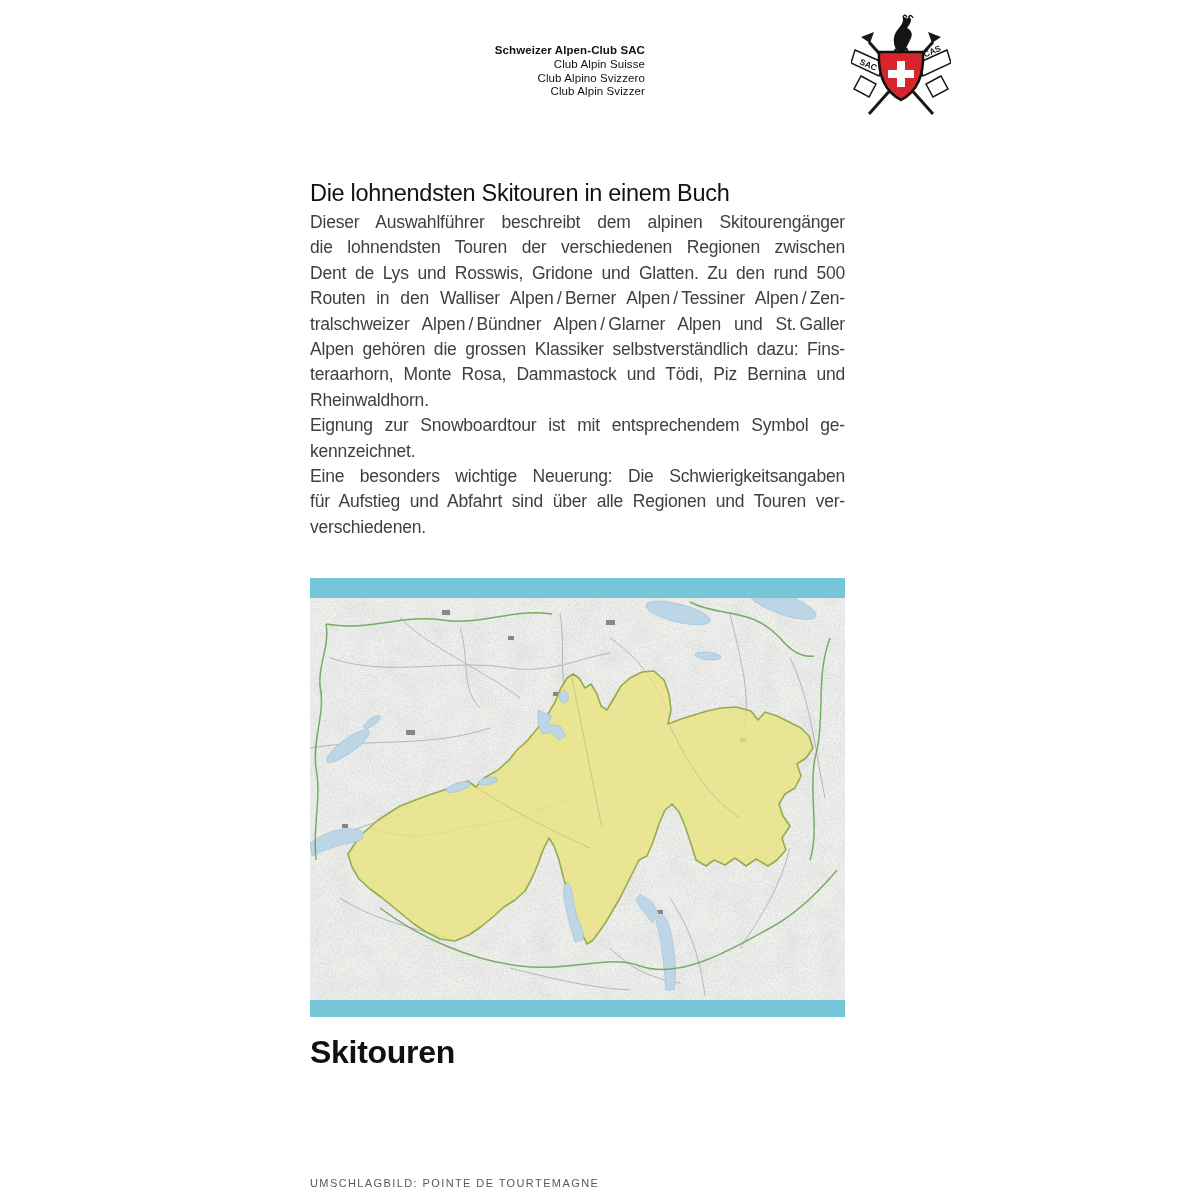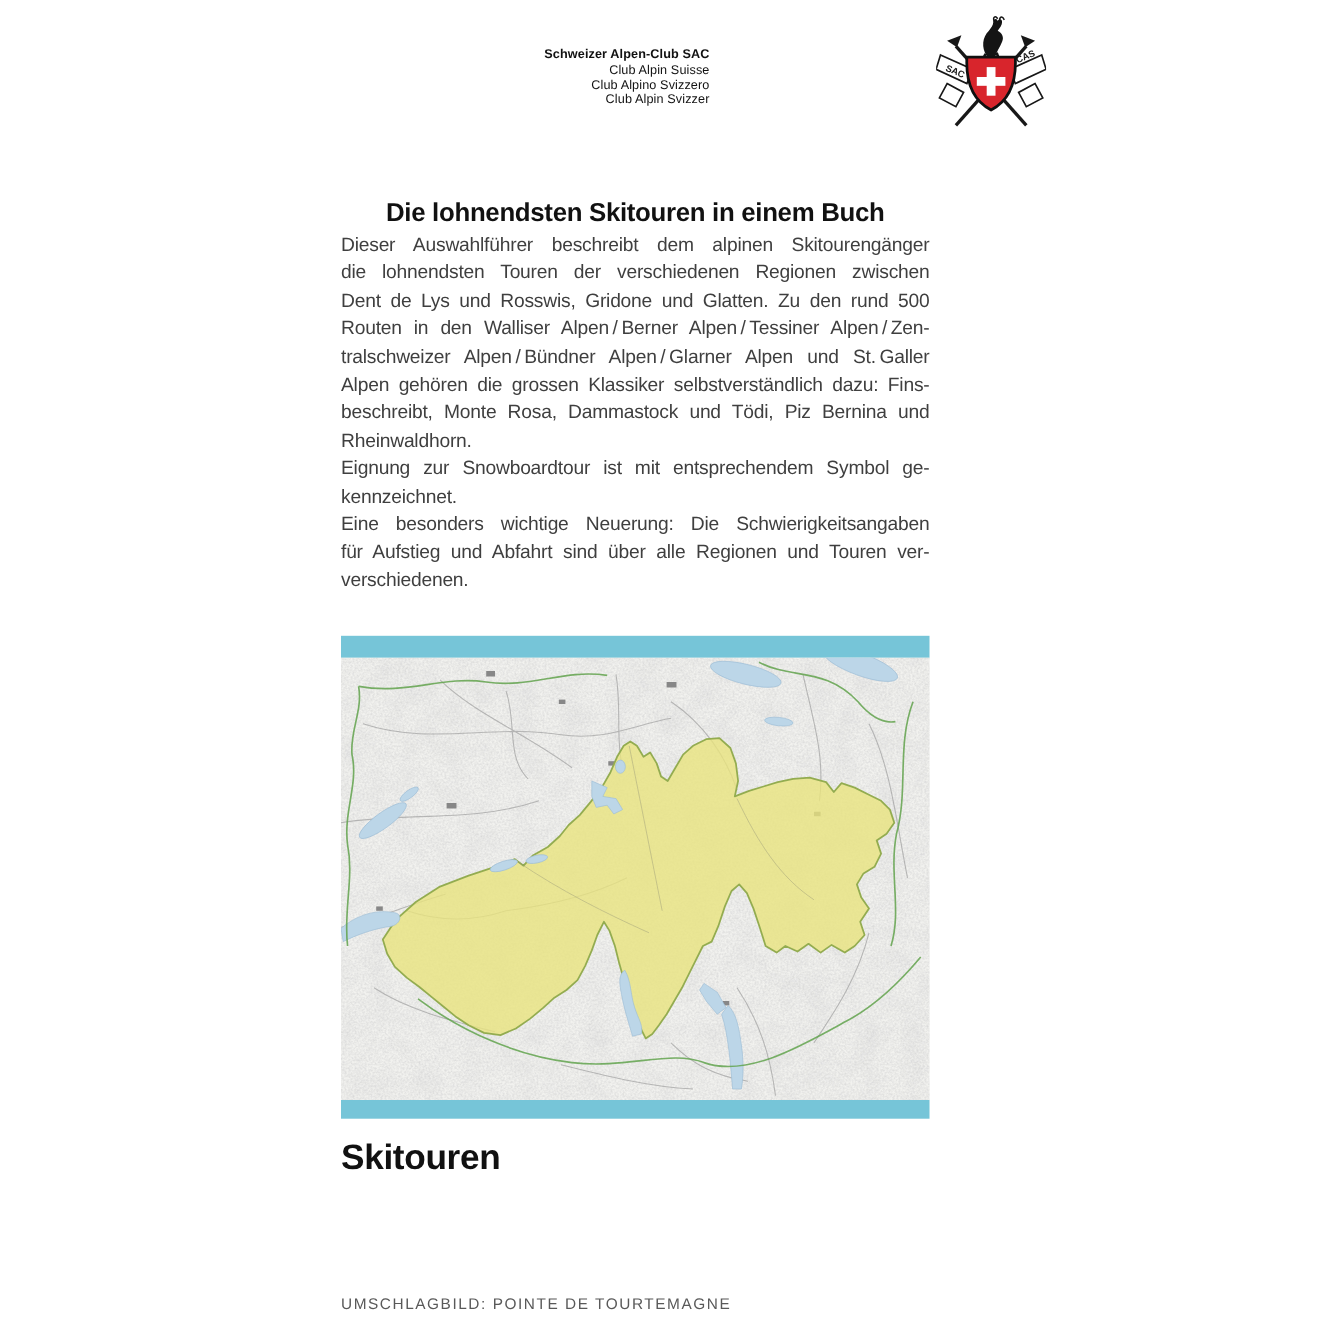--- a/index.html
+++ b/index.html
@@ -10,42 +10,42 @@
   
   .logo-text{
     position:absolute; top:44px; right:357px; text-align:right;
     font-size:11.5px; line-height:13.8px; color:#111; letter-spacing:0.1px;
   }
   .logo-text .org-main{font-weight:bold;}
   .crest{position:absolute; left:851px; top:14px; width:100px; height:112px;}
   
   .title{
     position:absolute; left:310px; top:180px; width:535px;
-    font-size:23.5px; font-weight:bold; color:#111; letter-spacing:-0.3px;text-align:center;
+    font-size:23.5px; font-weight:normal; color:#111; letter-spacing:-0.3px;
   }
   .bodytext{position:absolute; left:310px; top:210px; width:535px;}
   .body-line{
     font-size:17.5px; line-height:25.4px; color:#3f3f3f;
     letter-spacing:-0.2px; word-spacing:-0.5px; white-space:nowrap;
   }
   .body-line.just{ text-align:justify; text-align-last:justify; white-space:normal;}
   
   .map-block{position:absolute; left:310px; top:578px; width:535px;}
   .bar{width:535px; background:#76c5d8;}
   .bar.top{height:20px;}
   .bar.bottom{height:17px;}
   .map-canvas{display:block; width:535px; height:402px; background:#f2f2ef;}
   
   .section-title{
     position:absolute; left:310px; top:1034px;
     font-size:32px; font-weight:bold; color:#111; letter-spacing:-0.3px;
   }
   .footer-caption{
     position:absolute; left:310px; top:1177px;
-    font-size:14px; color:#595959; letter-spacing:1.4px;
+    font-size:11px; color:#595959; letter-spacing:1.4px;
   }
 </style>
 </head>
 <body>
 
 <div class="page">
 
   <div class="logo-text">
     <div class="org-main">Schweizer Alpen-Club SAC</div>
     <div>Club Alpin Suisse</div>
@@ -83,21 +83,21 @@
   </svg>
 
   <div class="title">Die lohnendsten Skitouren in einem Buch</div>
   <div class="bodytext">
       <div class="body-line just">Dieser Auswahlführer beschreibt dem alpinen Skitourengänger</div>
       <div class="body-line just">die lohnendsten Touren der verschiedenen Regionen zwischen</div>
       <div class="body-line just">Dent de Lys und Rosswis, Gridone und Glatten. Zu den rund 500</div>
       <div class="body-line just">Routen in den Walliser Alpen / Berner Alpen / Tessiner Alpen / Zen-</div>
       <div class="body-line just">tralschweizer Alpen / Bündner Alpen / Glarner Alpen und St. Galler</div>
       <div class="body-line just">Alpen gehören die grossen Klassiker selbstverständlich dazu: Fins-</div>
-      <div class="body-line just">beschreibt, Monte Rosa, Dammastock und Tödi, Piz Bernina und</div>
+      <div class="body-line just">teraarhorn, Monte Rosa, Dammastock und Tödi, Piz Bernina und</div>
       <div class="body-line">Rheinwaldhorn.</div>
       <div class="body-line just">Eignung zur Snowboardtour ist mit entsprechendem Symbol ge-</div>
       <div class="body-line">kennzeichnet.</div>
       <div class="body-line just">Eine besonders wichtige Neuerung: Die Schwierigkeitsangaben</div>
       <div class="body-line just">für Aufstieg und Abfahrt sind über alle Regionen und Touren ver-</div>
       <div class="body-line">verschiedenen.</div>
     </div>
 
   <div class="map-block">
     <div class="bar top"></div>

